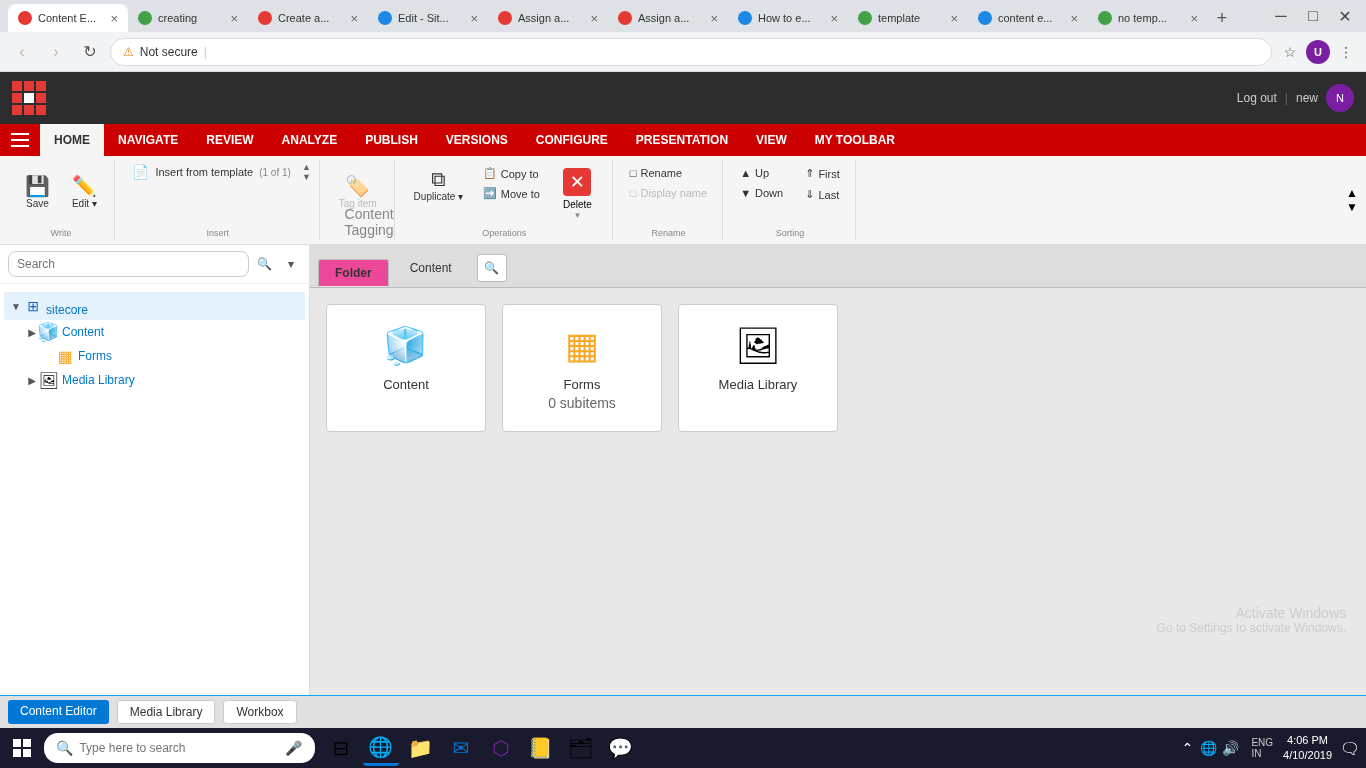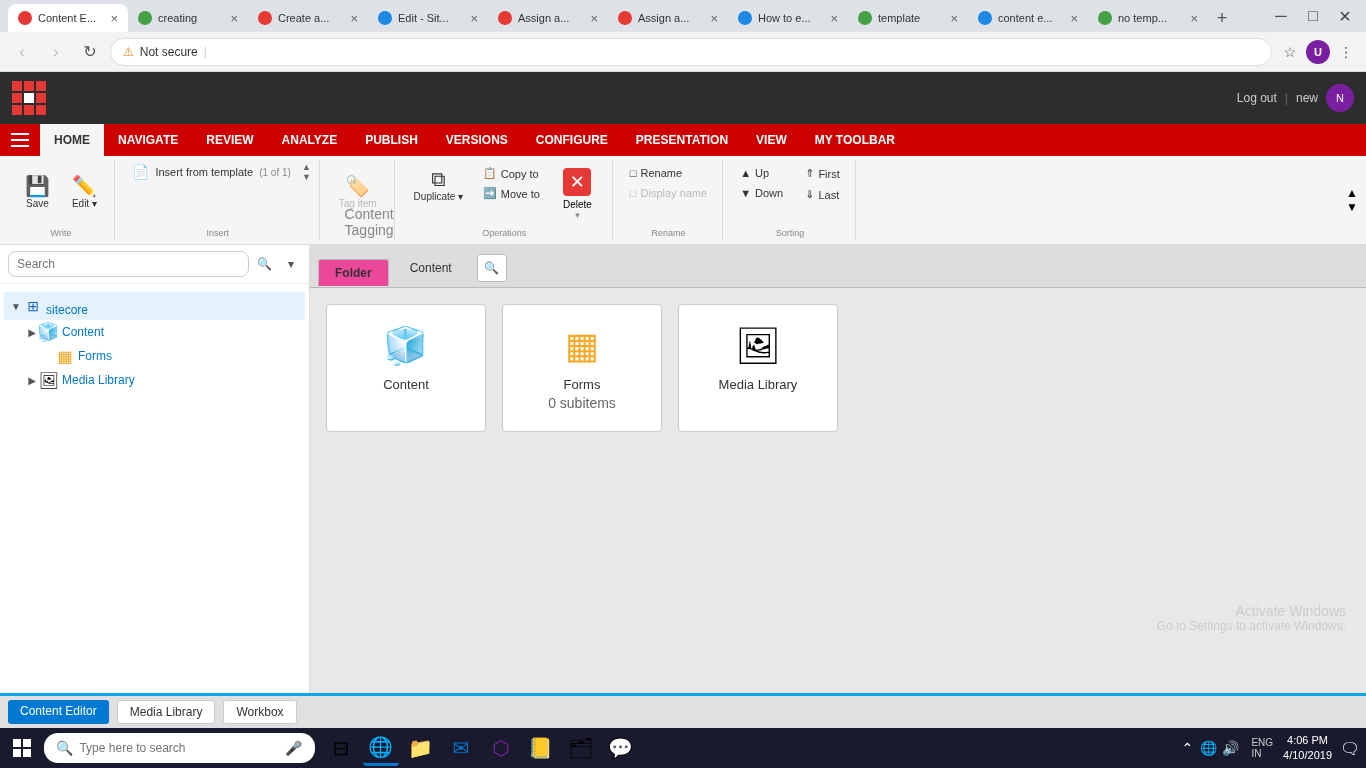--- a/index.html
+++ b/index.html
@@ -111,21 +111,21 @@
     .taskbar-search input { border: none; outline: none; font-size: 12px; background: transparent; width: 180px; }
     .taskbar-mic { color: #555; font-size: 14px; cursor: pointer; }
     .taskbar-apps { display: flex; align-items: center; gap: 4px; margin-left: 4px; }
     .taskbar-app { width: 36px; height: 36px; display: flex; align-items: center; justify-content: center; cursor: pointer; border-radius: 4px; font-size: 20px; }
     .taskbar-app.active { border-bottom: 3px solid #0078d4; }
     .taskbar-right { margin-left: auto; display: flex; align-items: center; gap: 6px; color: white; font-size: 11px; }
     .taskbar-icon { width: 20px; height: 20px; display: flex; align-items: center; justify-content: center; color: white; font-size: 14px; cursor: pointer; }
     .taskbar-time { text-align: center; line-height: 1.4; }
     .taskbar-notify { width: 24px; height: 24px; display: flex; align-items: center; justify-content: center; cursor: pointer; }
     .taskbar-tray-icons { display: flex; align-items: center; gap: 2px; }
-    .bottom-tabs { display: flex; background: #e0e0e0; border-top: 3px solid #0ea5e9; padding: 4px 8px; gap: 8px; }
+    .bottom-tabs { display: flex; background: #e0e0e0; border-top: 1px solid #0ea5e9; padding: 4px 8px; gap: 8px; }
     .bottom-tab { padding: 4px 12px; font-size: 12px; cursor: pointer; border-radius: 3px; }
     .bottom-tab.active { background: #0078d4; color: white; }
     .bottom-tab:not(.active) { background: #fff; color: #333; border: 1px solid #ccc; }
   </style>
 </head>
 <body>
 
 <div class="chrome-browser">
 
   <div class="title-bar">

